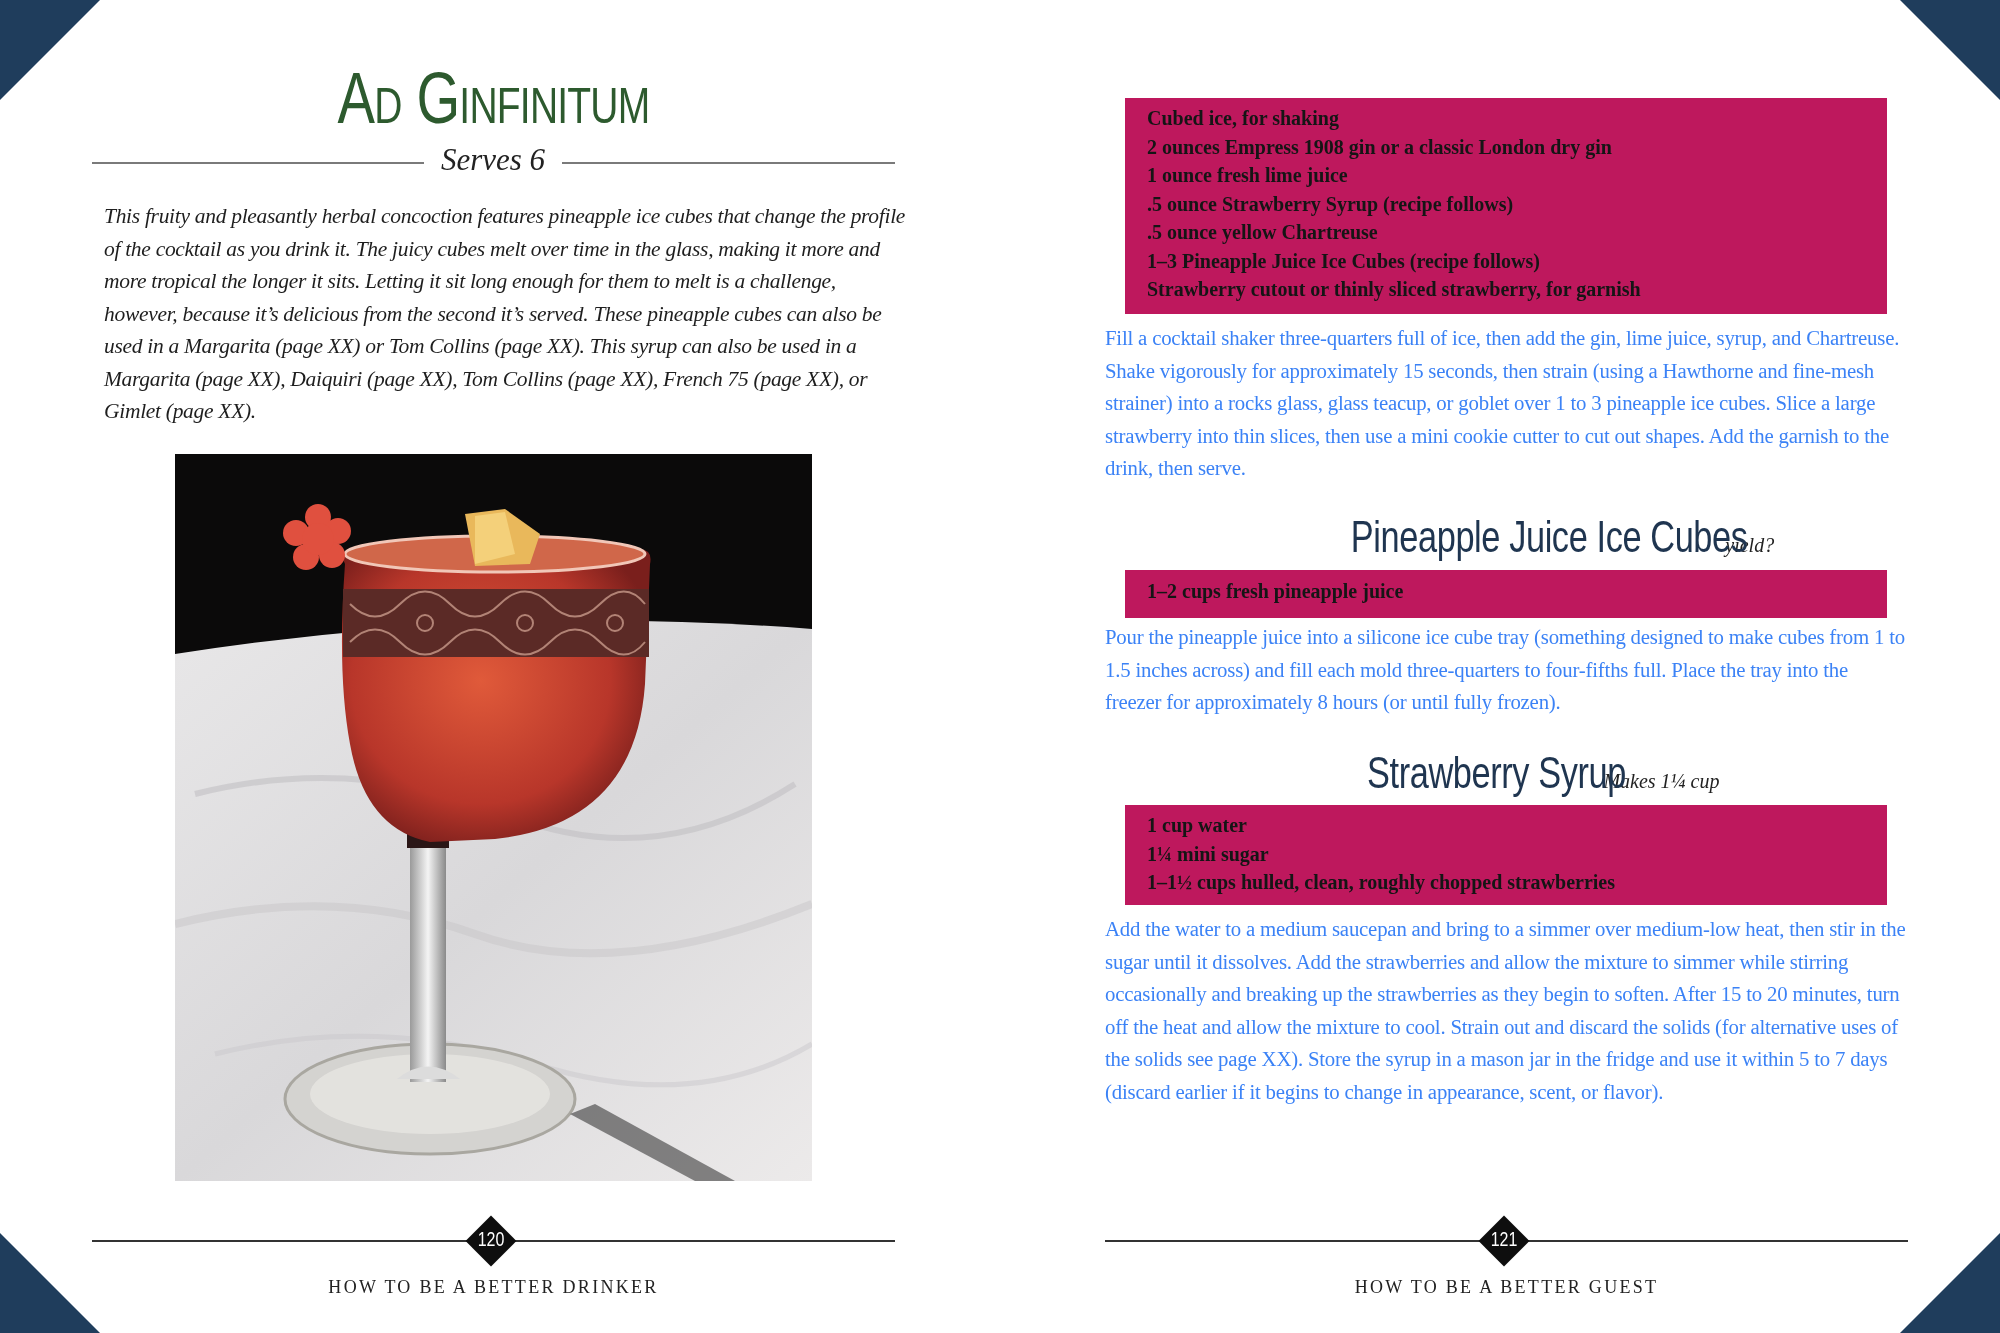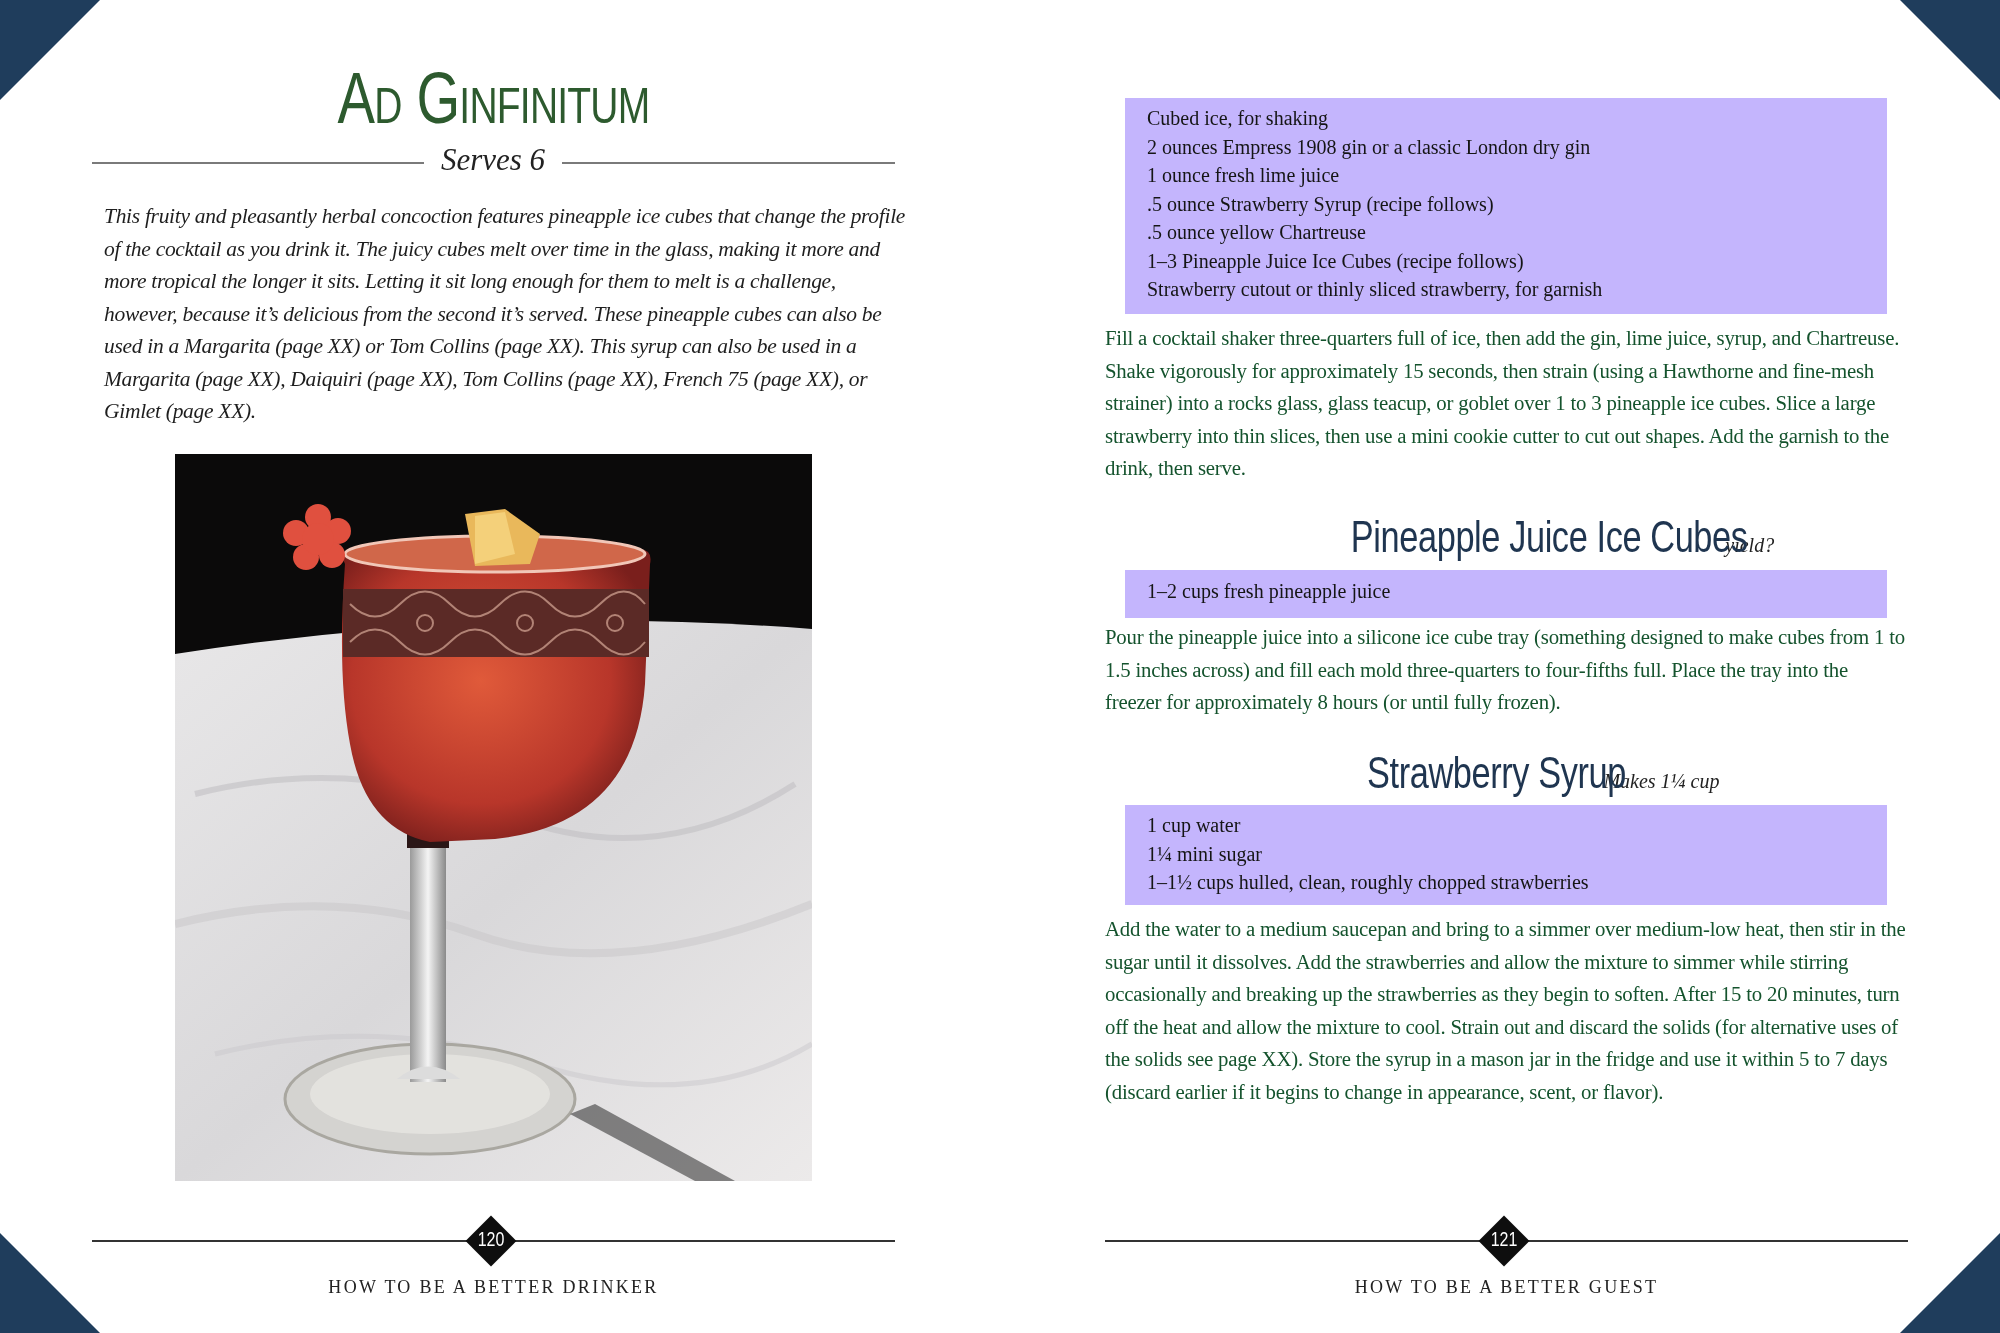--- a/index.html
+++ b/index.html
@@ -33,24 +33,24 @@
   .footer { position:absolute; top:1225px; left:0; width:803px; height:90px; }
   .footer .line { position:absolute; top:15px; left:0; width:803px; height:2px; background:#333; }
   .footer .diamond-wrap { position:absolute; left:374px; top:-9px; width:50px; height:50px; }
   .footer .diamond { position:absolute; left:7px; top:7px; width:36px; height:36px; background:#0e0e0e; transform:rotate(45deg); }
   .footer .pnum { position:absolute; left:0; top:12px; width:50px; text-align:center; color:#fff;
     font-family:"Liberation Sans Narrow","Liberation Sans",sans-serif; font-size:20px; transform:scaleX(0.8); }
   .footer .running { position:absolute; top:52px; left:0; width:803px; text-align:center; font-size:18px;
     letter-spacing:2.3px; color:#222; }
 
   
-  .ing-box { position:absolute; left:20px; width:762px; background:#c4b5fd; box-sizing:border-box;
-    padding:6px 0 0 22px; font-weight:normal; font-size:20px; line-height:28.5px; color:#151515; }
+  .ing-box { position:absolute; left:20px; width:762px; background:#be185d; box-sizing:border-box;
+    padding:6px 0 0 22px; font-weight:bold; font-size:20px; line-height:28.5px; color:#151515; }
   .ing-box .ing { white-space:nowrap; }
-  .method { position:absolute; left:0; width:803px; font-size:20.8px; line-height:32.5px; color:#14532d; letter-spacing:-0.2px; }
+  .method { position:absolute; left:0; width:803px; font-size:20.8px; line-height:32.5px; color:#3b82f6; letter-spacing:-0.2px; }
   .sub-head { position:absolute; left:0; width:803px; text-align:center; white-space:nowrap; }
   .sub-head .name { display:inline-block; font-family:"Liberation Sans Narrow","Liberation Sans",sans-serif;
     font-size:44px; color:#1f3550; transform:scaleX(0.78); transform-origin:right center; margin-right:-40px; letter-spacing:-0.5px; }
   .sub-head .yield { display:inline-block; font-style:italic; font-size:20px; color:#222; margin-left:14px; }
 </style>
 </head>
 <body>
 
 <div class="corner tl"></div>
 <div class="corner tr"></div>

